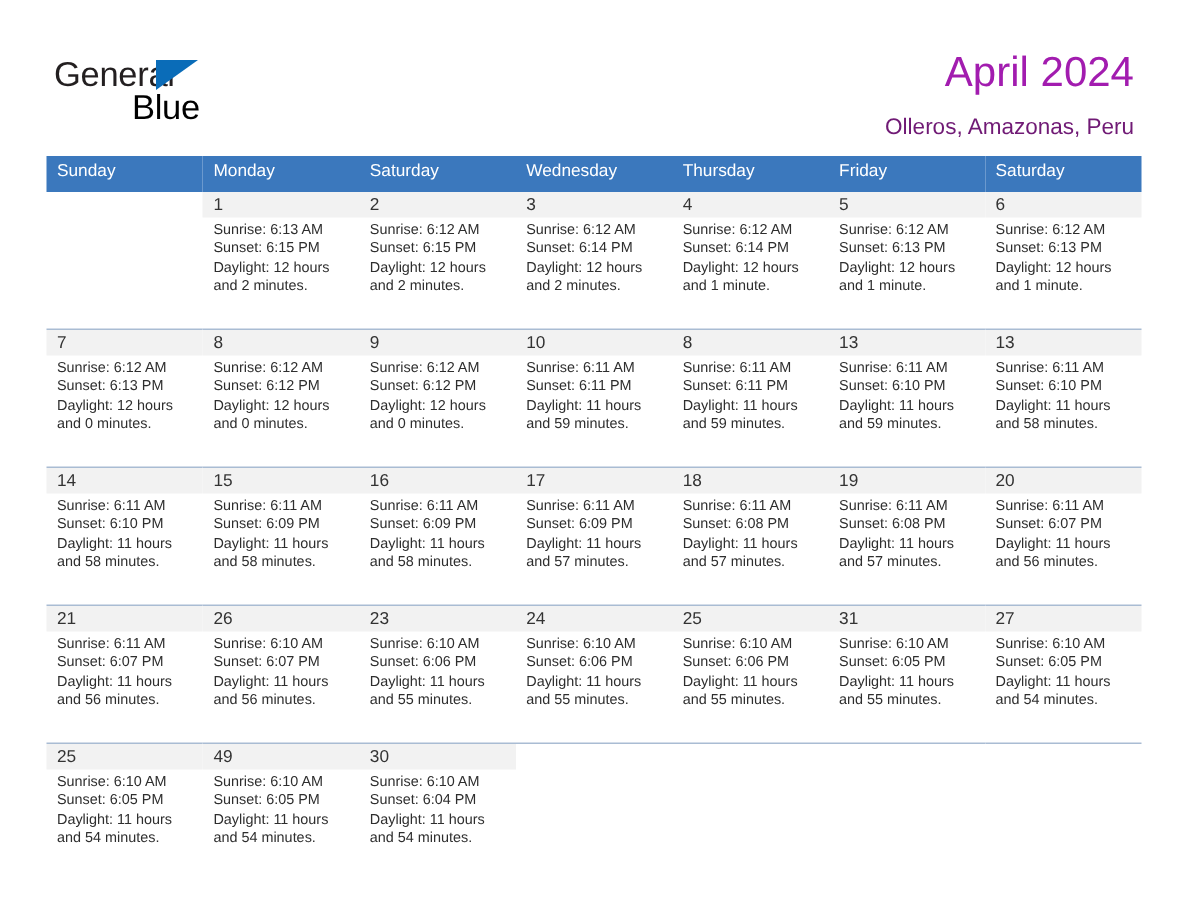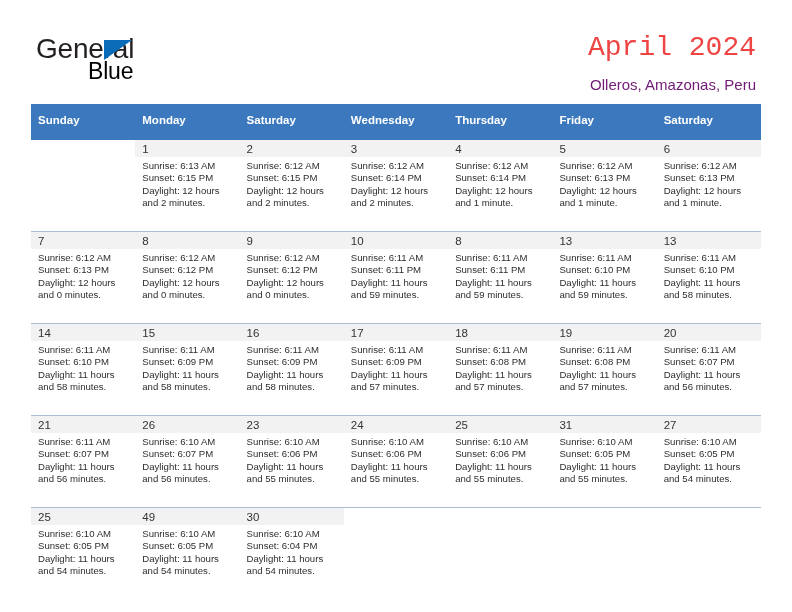--- a/index.html
+++ b/index.html
@@ -23,21 +23,21 @@
     width: 792px; height: 100px;
   }
   .logo {
     position: absolute;
     left: 36px; top: 36px;
     width: 180px; height: 52px;
   }
   .logo-general {
     position: absolute;
     left: 0; top: 0;
-    font-size: 28px;
+    font-size: 23px;
     color: #231f20;
     letter-spacing: -0.2px;
     line-height: 26px;
     white-space: nowrap;
   }
   .logo-tri {
     position: absolute;
     left: 68px; top: 4px;
     width: 0; height: 0;
     border-left: 28px solid #0a6cb8;
@@ -49,24 +49,23 @@
     font-size: 23px;
     color: #000000;
     letter-spacing: -0.2px;
     line-height: 26px;
     white-space: nowrap;
   }
   .title {
     position: absolute;
     right: 36px; top: 32px;
     font-size: 28px;
-    color: #ef4444;
+    color: #a21caf;
     text-align: right;
     white-space: nowrap;
-    font-family: Liberation Mono, monospace;
   }
   .subtitle {
     position: absolute;
     right: 36px; top: 76px;
     font-size: 15px;
     color: #701a75;
     text-align: right;
     white-space: nowrap;
   }
 
@@ -75,24 +74,24 @@
     position: absolute;
     left: 31px; top: 104px;
     width: 730px;
     border-collapse: collapse;
     table-layout: fixed;
   }
   .cal th {
     background: #3b78bd;
     color: #ffffff;
     font-size: 11.5px;
-    font-weight: bold;
+    font-weight: normal;
     text-align: left;
     padding: 1px 0 5px 7px;
-    height: 36px;
+    height: 24px;
     border: none;
   }
   .cal td {
     vertical-align: top;
     padding: 0;
     border: none;
     height: 91px;
     border-top: 1px solid #a9bcd3;
   }
   .cal tr.week-row:first-child td { border-top: none; }

